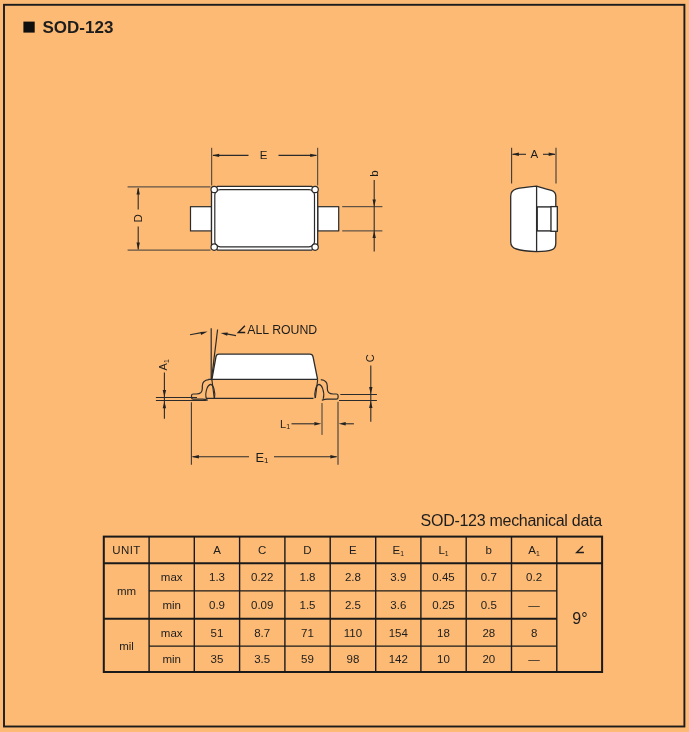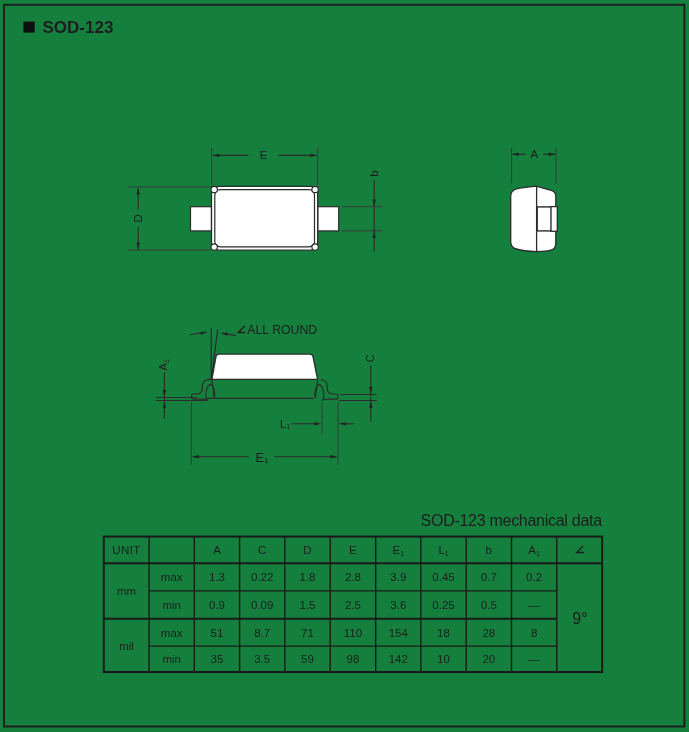--- a/index.html
+++ b/index.html
@@ -1,16 +1,16 @@
 <!DOCTYPE html>
 <html><head>
 <meta charset="utf-8">
 <style>
   html,body{margin:0;padding:0;background:#ffffff;}
-  #page{position:relative;width:689px;height:732px;background:#15803d;overflow:hidden;
+  #page{position:relative;width:689px;height:732px;background:#fdba74;overflow:hidden;
         font-family:"Liberation Sans",sans-serif;}
   svg text{font-family:"Liberation Sans",sans-serif;fill:#1d1d1d;}
 </style>
 </head>
 <body>
 <div id="page">
 <svg width="689" height="732" viewBox="0 0 689 732">
 
 <rect x="4" y="4.8" width="680.4" height="721.7" fill="none" stroke="#1c1c1c" stroke-width="1.9"></rect>
 

